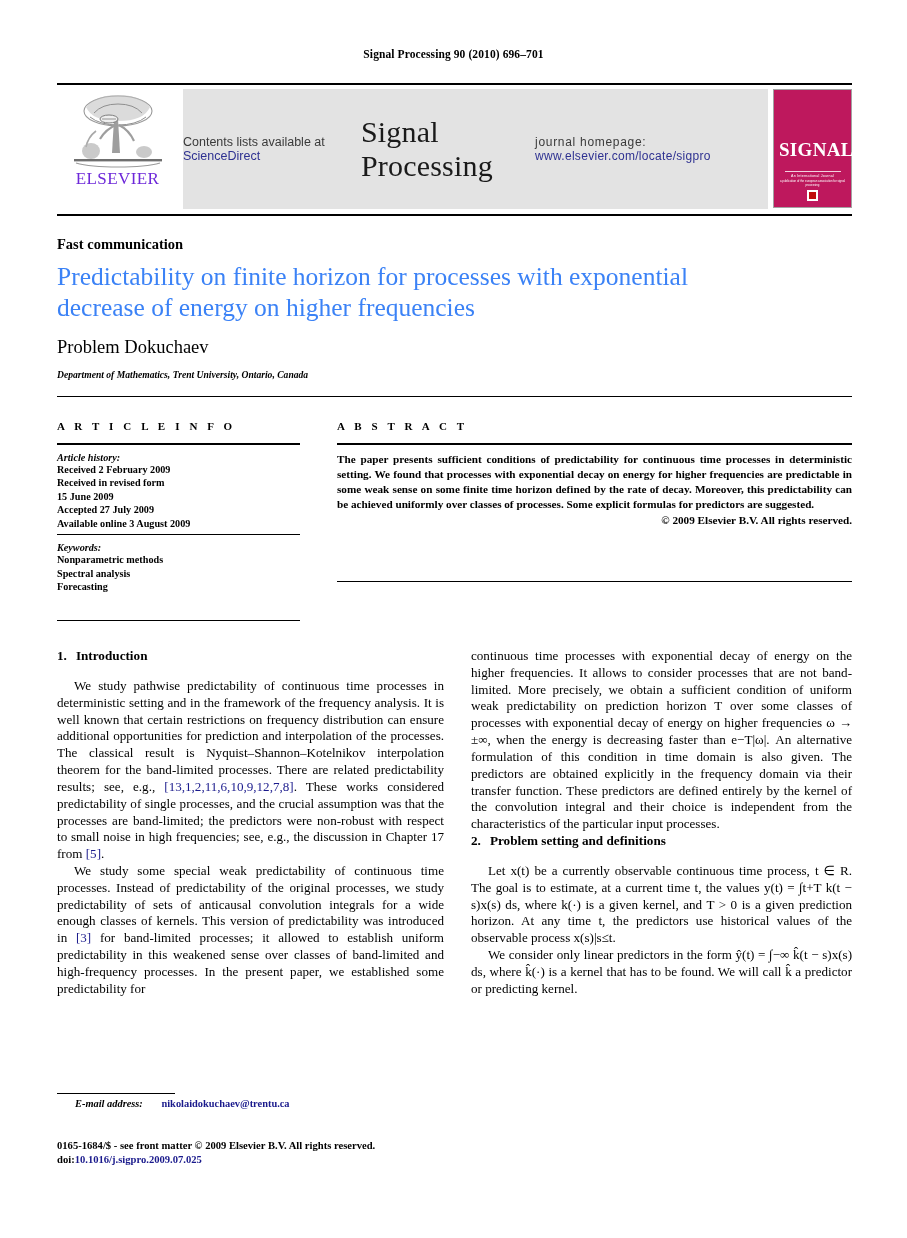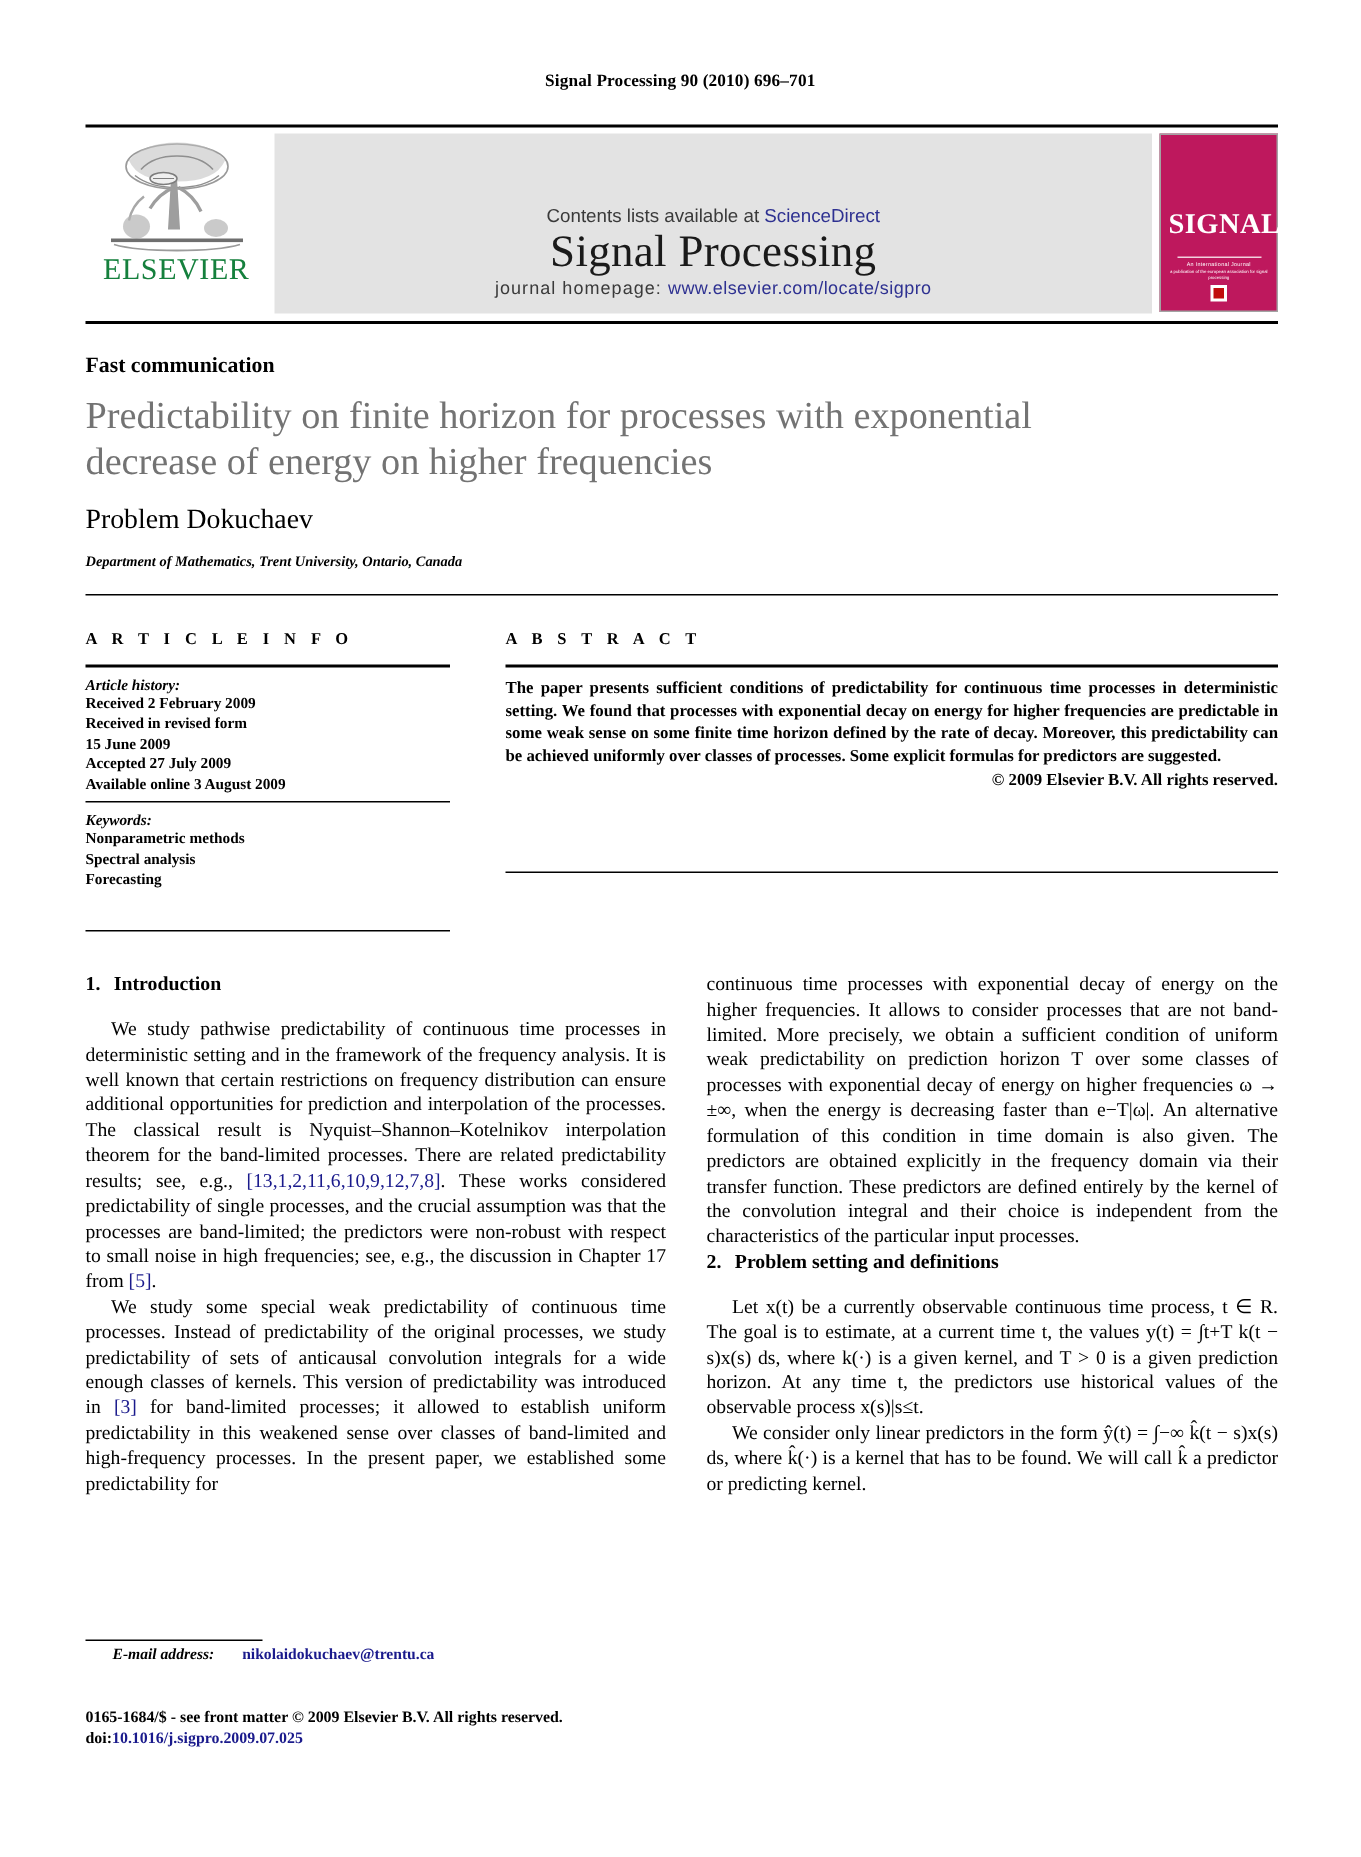--- a/index.html
+++ b/index.html
@@ -55,32 +55,32 @@
     display: flex;
     flex-direction: column;
     align-items: center;
     justify-content: flex-start;
     padding-top: 6px;
     box-sizing: border-box;
   }
   .tree-svg { display:block; }
   .elsevier-word {
     font-family: "Liberation Serif", serif;
-    color: #15803d;
-    font-size: 20px;
+    color: #6d28d9;
+    font-size: 17px;
     letter-spacing: .4px;
     line-height: 1;
     margin-top: -1px;
   }
   .masthead-center {
     flex: 1 1 auto;
     background: #e3e3e3;
     margin: 4px 5px 5px 5px;
     display: flex;
-    flex-direction: column;
+    flex-direction: row;
     justify-content: flex-end;
     align-items: center;
     padding: 9px 0 10px 0;
     box-sizing: border-box;
   }
   .contents-line {
     font-family: "Liberation Sans", sans-serif;
     font-size: 12.5px;
     color: #3a3a3a;
   }
@@ -184,21 +184,21 @@
     font-size: 14.5px;
   }
   .title {
     position: absolute;
     left: 57px;
     top: 262px;
     width: 700px;
     font-family: "Liberation Serif", serif;
     font-size: 25.5px;
     line-height: 1.2;
-    color: #737373;
+    color: #3b82f6;
   }
   .author {
     position: absolute;
     left: 57px;
     top: 337px;
     font-family: "Liberation Serif", serif;
     font-size: 18.5px;
   }
   .affiliation {
     position: absolute;

